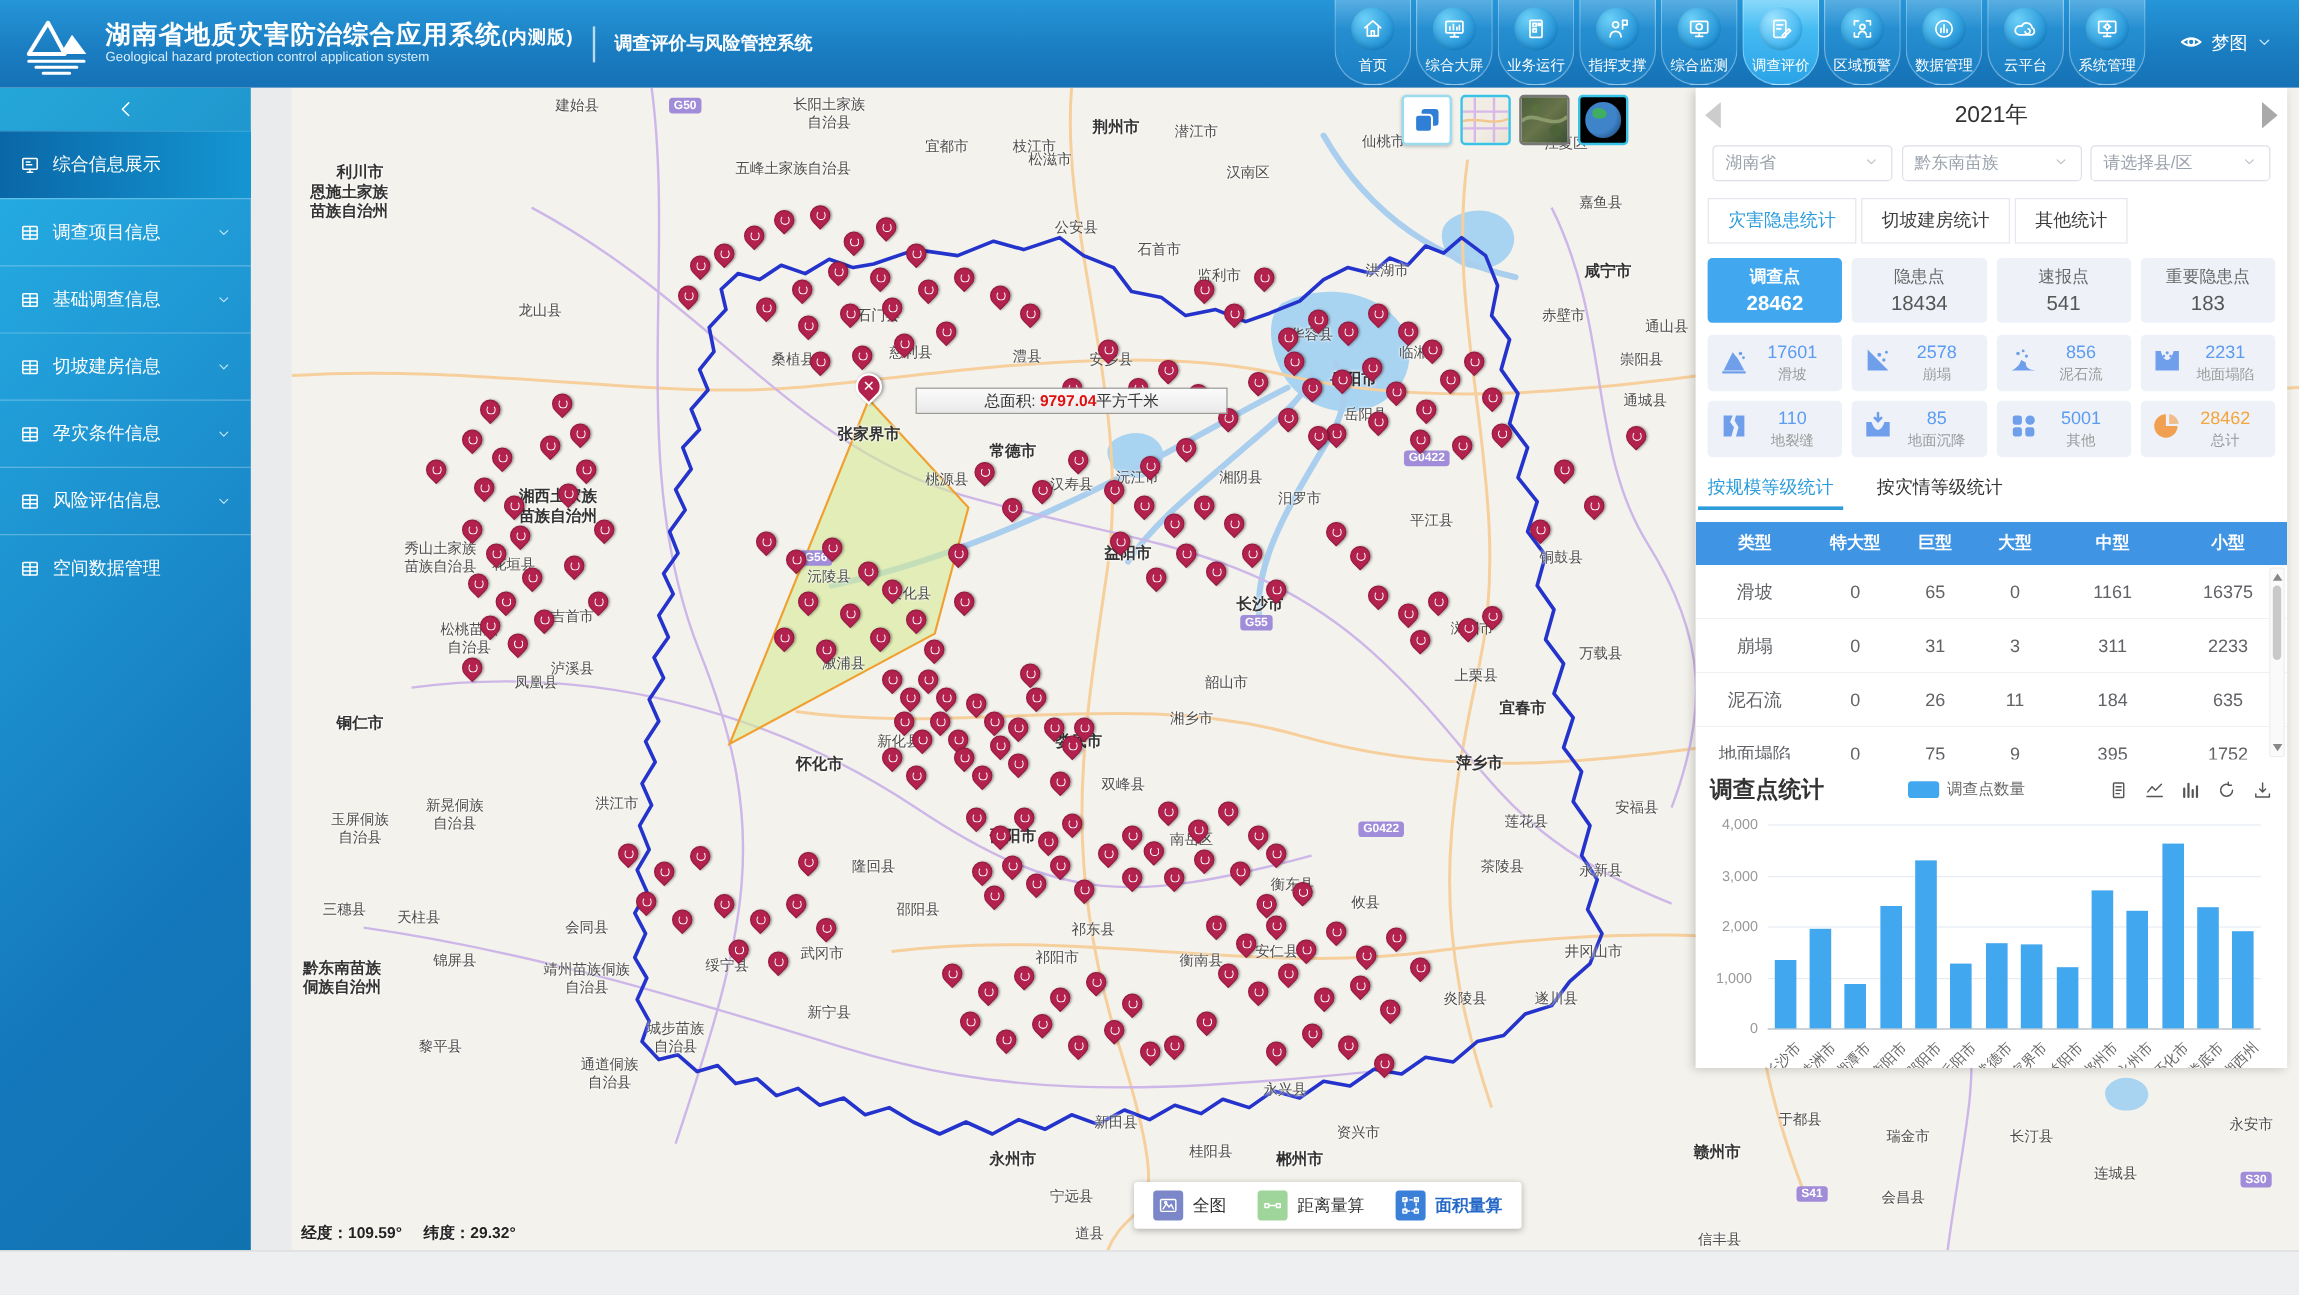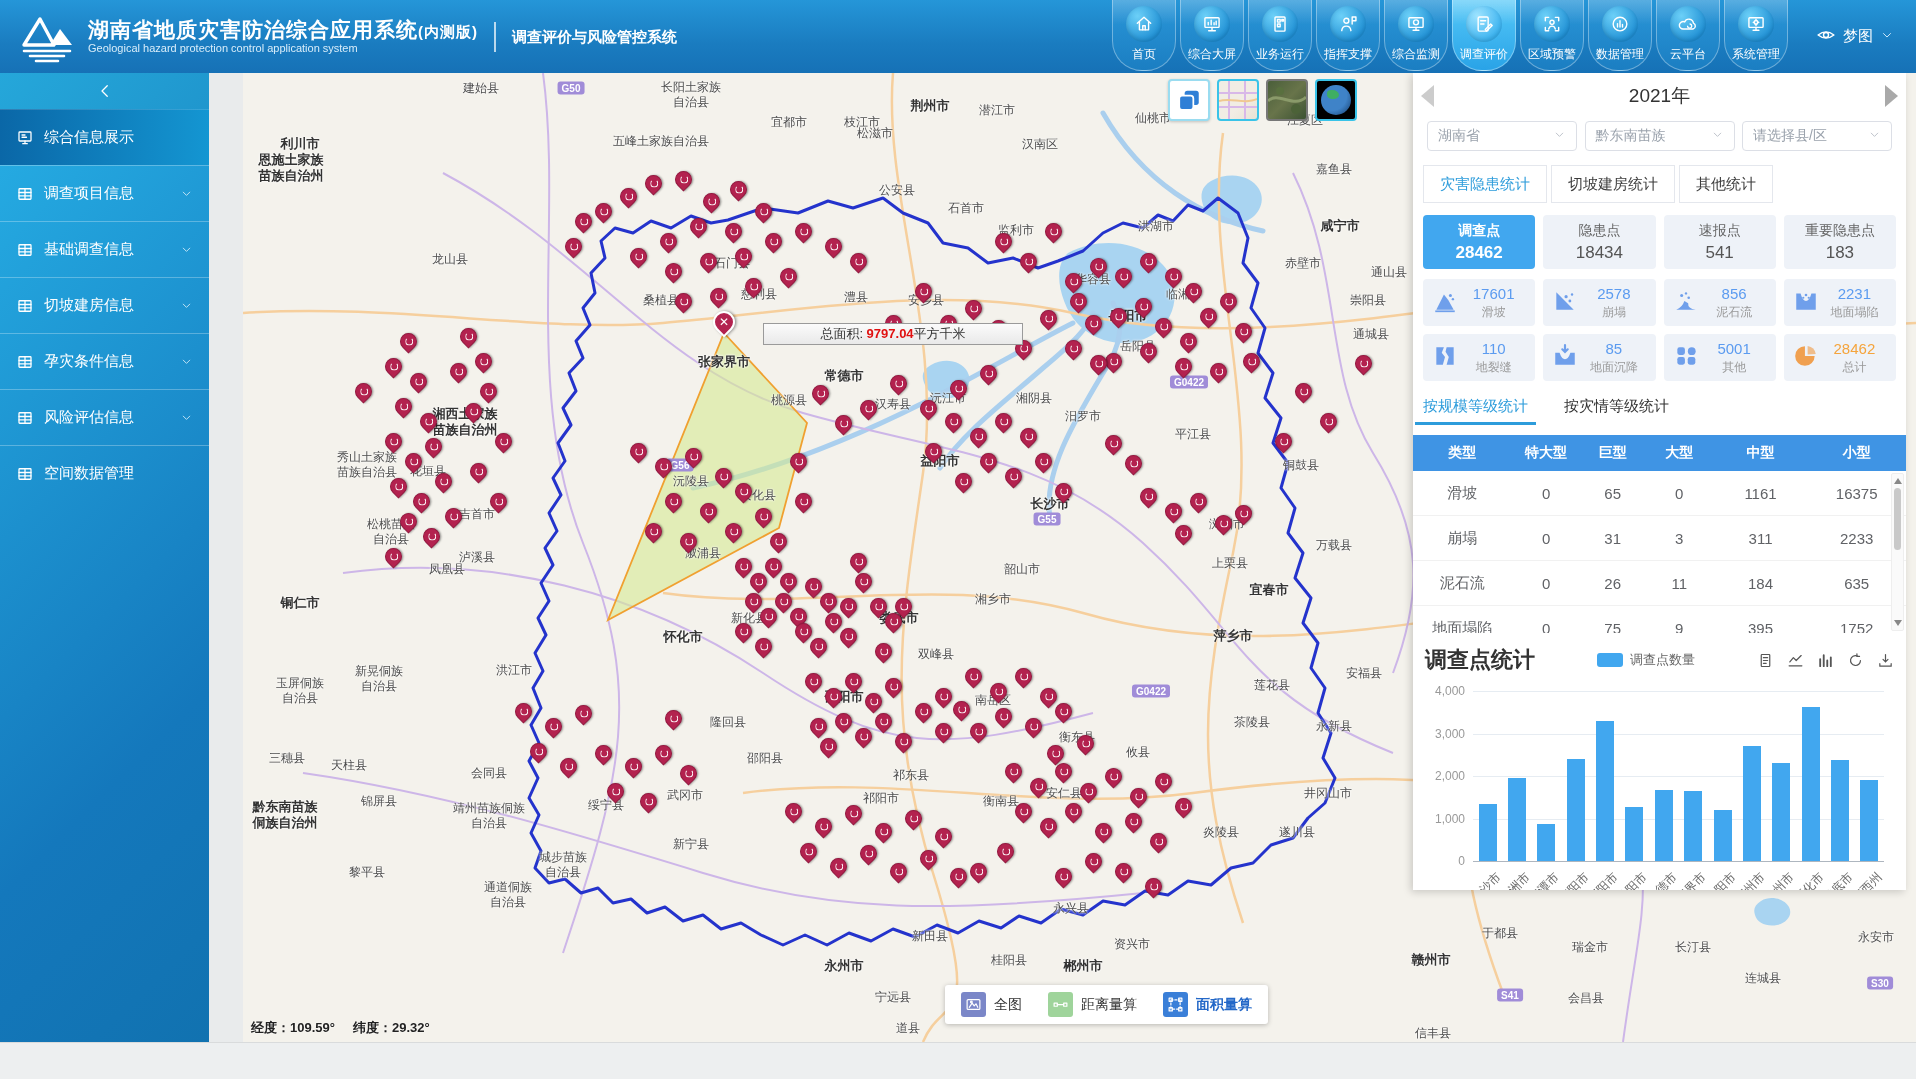--- a/index.html
+++ b/index.html
@@ -83,21 +83,21 @@
 .table-wrap{margin-top:10px;position:relative;height:198px;overflow:hidden}
 .thead{display:flex;height:36px;background:#3f94e4;color:#fff;font-size:14px;font-weight:bold;align-items:center}
 .trow{display:flex;height:45px;align-items:center;font-size:15px;color:#606266;border-bottom:1px solid #f1f1f1;background:#fff}
 .tc{text-align:center}
 .scrollbar{position:absolute;right:2px;top:38px;bottom:2px;width:13px;background:#fafafa;border:1px solid #eee;border-radius:2px}
 .sb-up,.sb-down{position:absolute;left:2px;width:0;height:0;border-left:4.5px solid transparent;border-right:4.5px solid transparent;cursor:pointer}
 .sb-up{top:4px;border-bottom:6px solid #888}
 .sb-down{bottom:4px;border-top:6px solid #888}
 .sb-thumb{position:absolute;left:2px;top:14px;width:7px;height:62px;background:#c9c9c9;border-radius:4px;cursor:pointer}
 .chart-head{display:flex;align-items:center;padding:12px 12px 0}
-.chart-head .ct{font-size:22px;font-weight:bold;color:#333}
+.chart-head .ct{font-size:19px;font-weight:bold;color:#333}
 .legend{flex:1;display:flex;align-items:center;justify-content:center;gap:7px}
 .legend .sw{width:26px;height:14px;border-radius:3px;background:#41a7ef}
 .legend .lt{font-size:13px;color:#666}
 .tools{display:flex;gap:13px;color:#555}
 .tools span{cursor:pointer;display:flex}
 #chart{position:relative;height:238px;margin:4px 12px 0}
 .gl{position:absolute;left:48px;right:10px;height:1px;background:#e6ecf2}
 .gl.axis{background:#aeb6bf}
 .ylab{position:absolute;left:0;width:40px;text-align:right;font-size:12px;color:#999}
 .bar{position:absolute;width:18px;background:#41a7ef;cursor:pointer}
@@ -1019,21 +1019,21 @@
             <path d="M12 3.5 V14 M8.5 10.5 L12 14 L15.5 10.5"></path>
             <path d="M4 16.5 V20 H20 V16.5"></path>
           </svg>
         </span>
       </span>
   </div>
   <div id="chart">
       <div class="gl axis" style="top: 182px;"></div>
       <div class="ylab" style="top: 175px;">0</div>
       <div class="gl" style="top: 139.5px;"></div>
-      <div class="ylab" style="top: 132.5px;">1,000</div>
+      <div class="ylab" style="top: 132.5px; text-align: center;">1,000</div>
       <div class="gl" style="top: 97px;"></div>
       <div class="ylab" style="top: 90px;">2,000</div>
       <div class="gl" style="top: 54.5px;"></div>
       <div class="ylab" style="top: 47.5px;">3,000</div>
       <div class="gl" style="top: 12px;"></div>
       <div class="ylab" style="top: 5px;">4,000</div>
       <div class="bar" style="left: 53.6786px; top: 125.475px; height: 56.525px; background: rgb(65, 167, 239);"></div>
       <div class="xlab" style="right: 401.321px; top: 190px;">长沙市</div>
       <div class="bar" style="left: 83.0357px; top: 98.7px; height: 83.3px; background: rgb(65, 167, 239);"></div>
       <div class="xlab" style="right: 371.964px; top: 190px;">株洲市</div>

